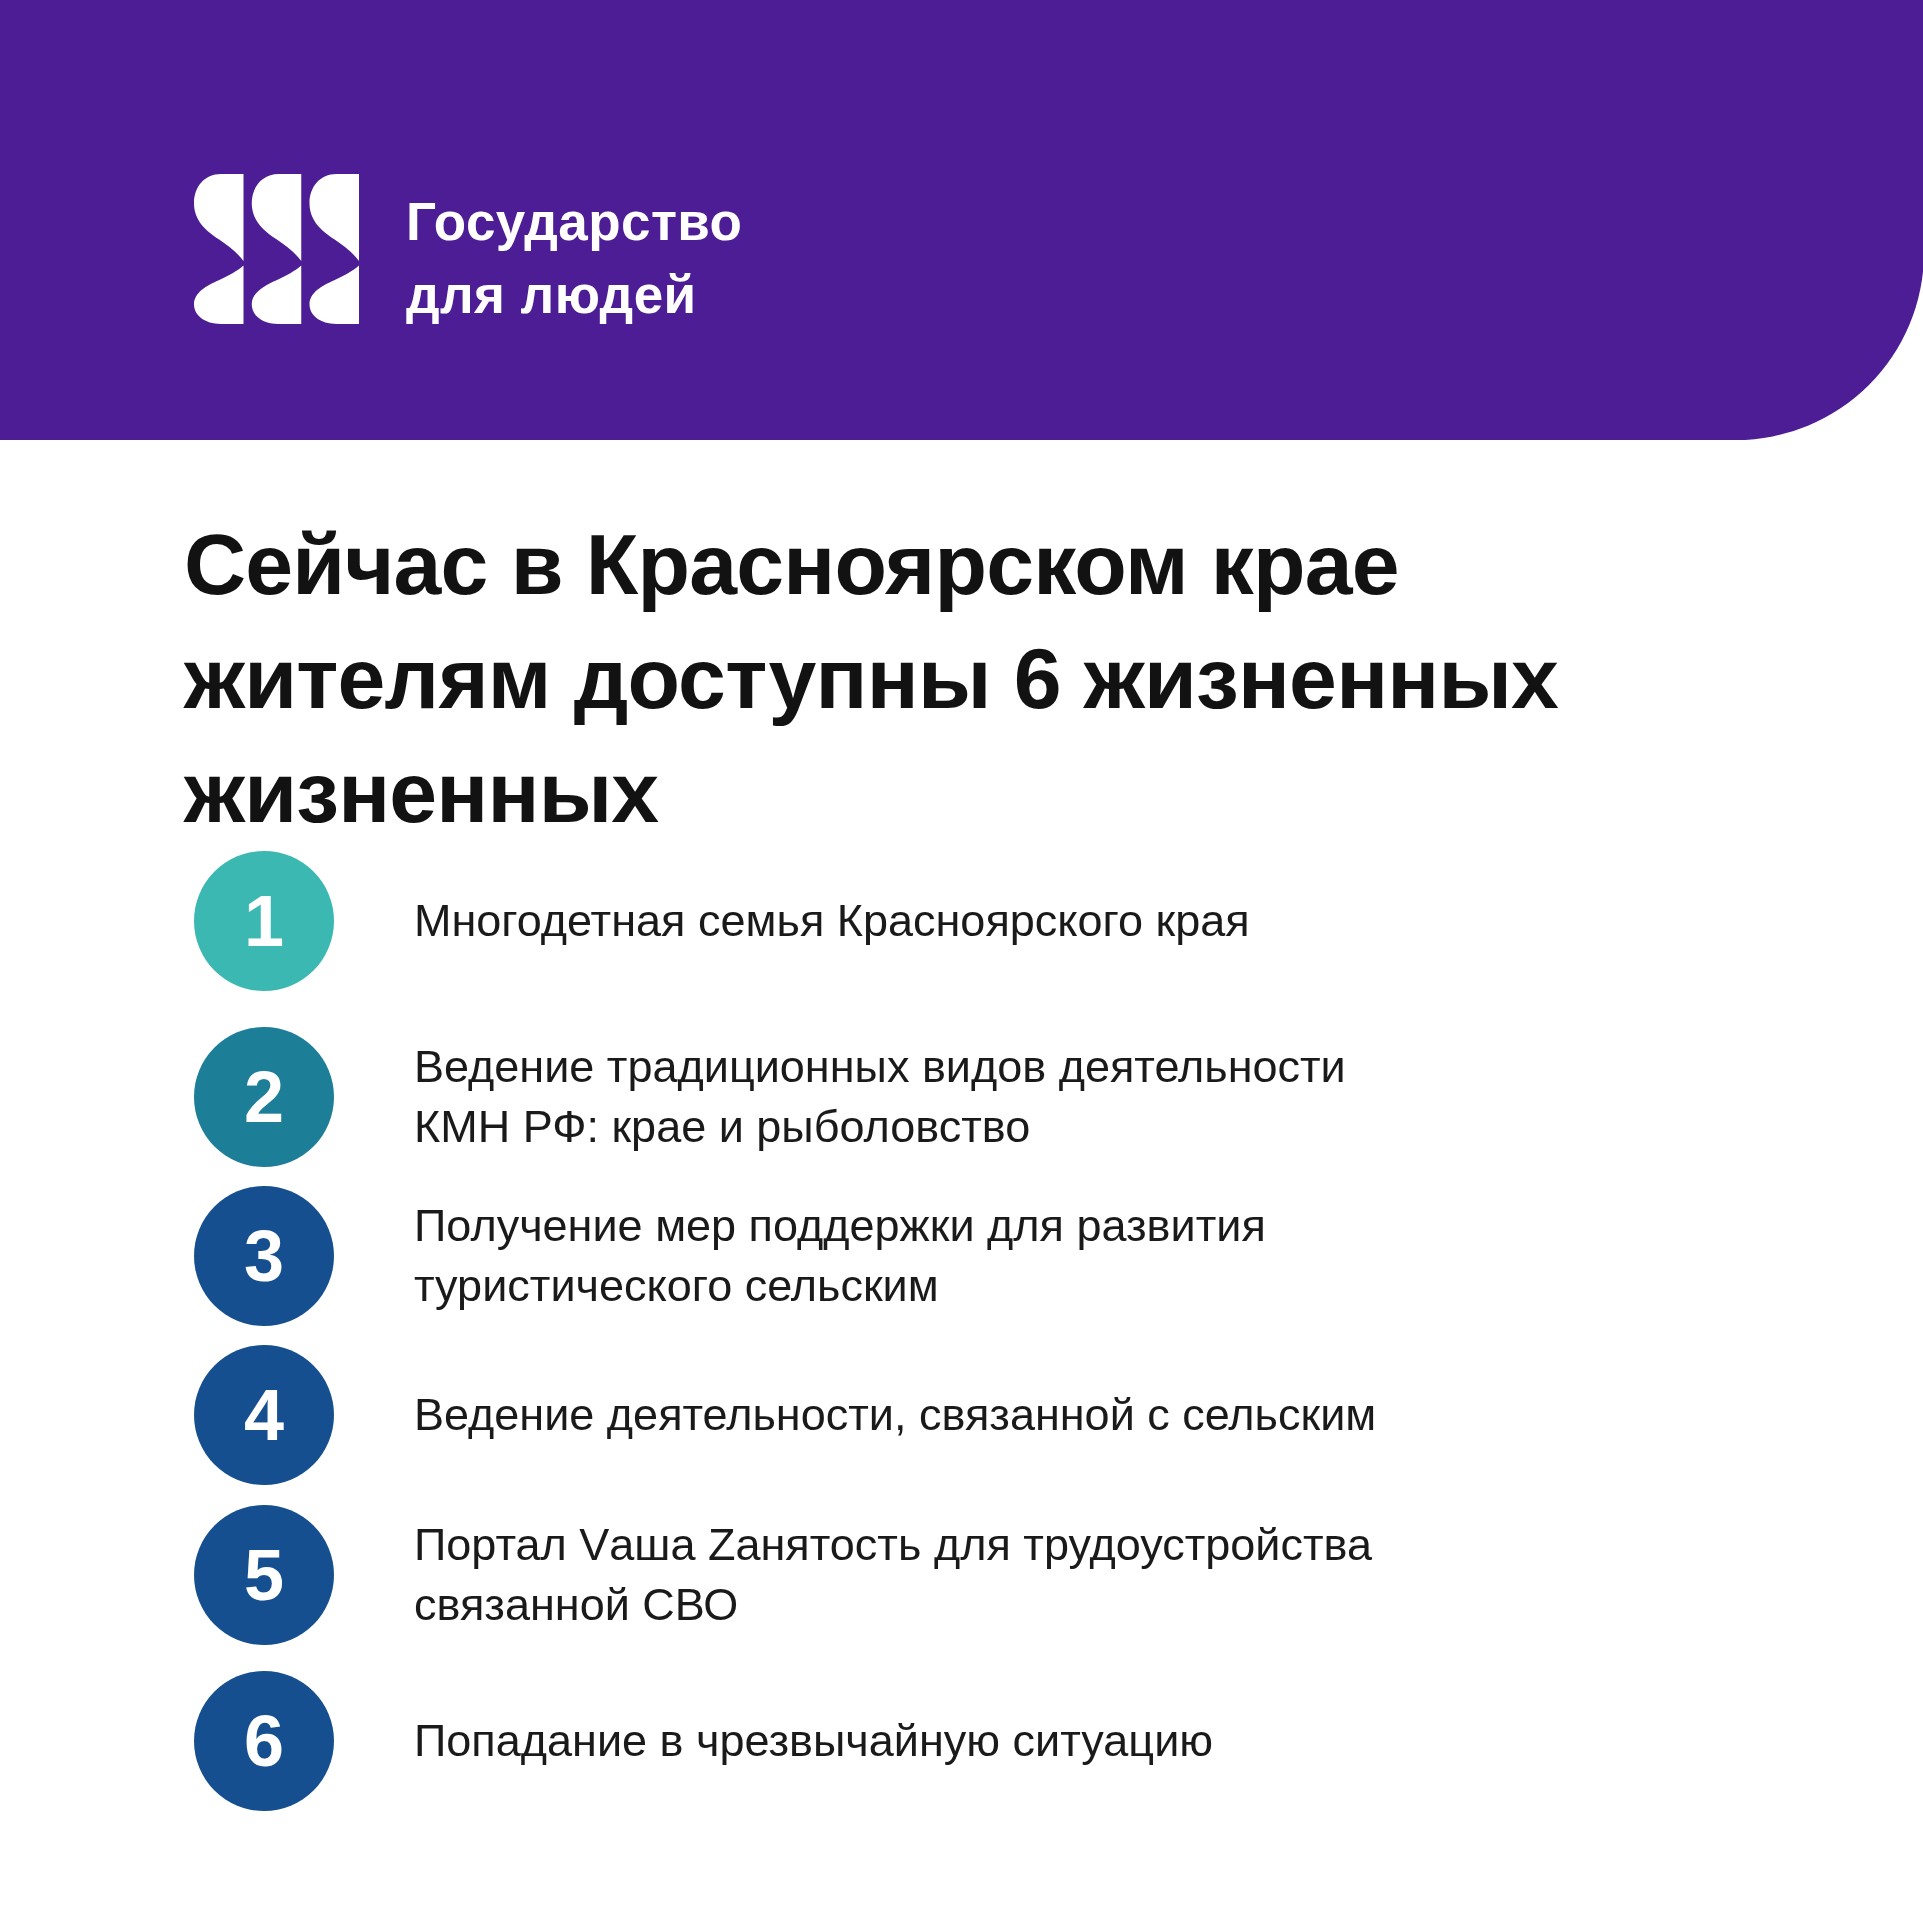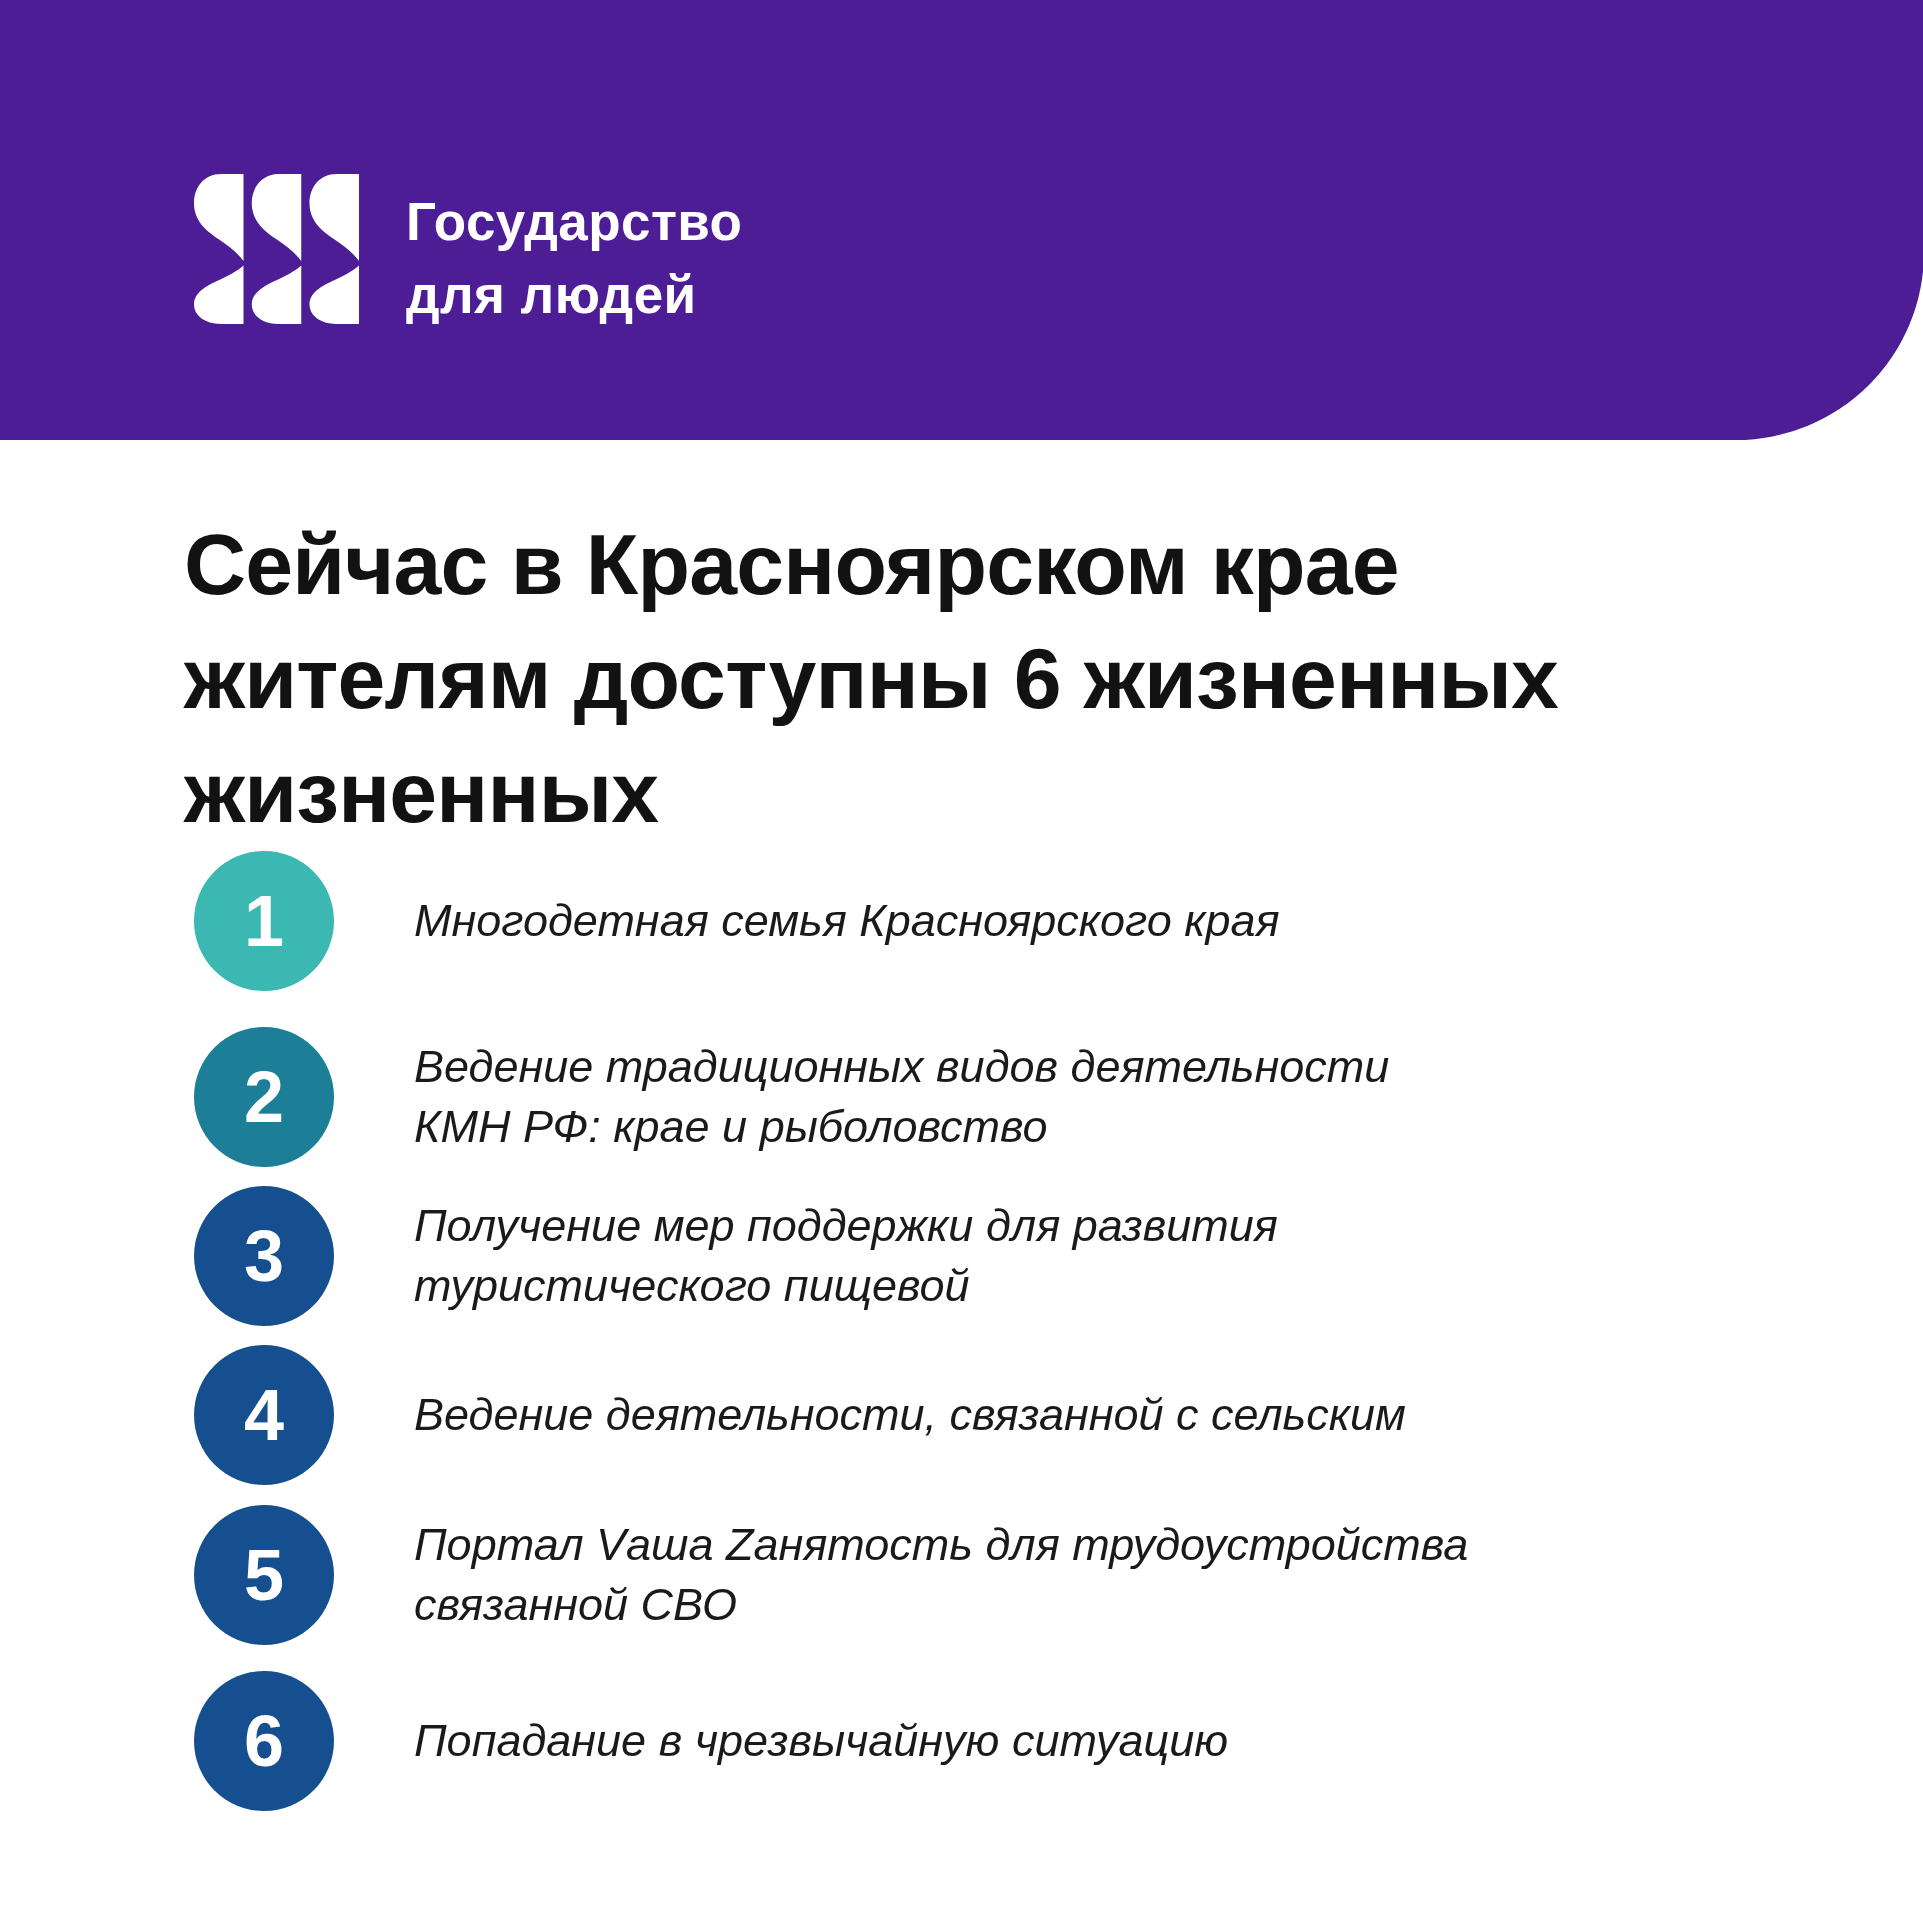--- a/index.html
+++ b/index.html
@@ -90,21 +90,20 @@
     margin-left: 80px;
     min-height: 140px;
     display: flex;
     flex-direction: column;
     justify-content: center;
     color: #1a1a1a;
     font-size: 45px;
     line-height: 60px;
     font-weight: 400;
     white-space: nowrap;
-    font-style: italic;
   }
   .item-1 { top: 851px; }
   .item-2 { top: 1027px; }
   .item-3 { top: 1186px; }
   .item-4 { top: 1345px; }
   .item-5 { top: 1505px; }
   .item-6 { top: 1671px; }
 </style>
 </head>
 <body>
@@ -157,21 +156,21 @@
         <div>КМН РФ: крае и рыболовство</div>
       </div>
     </div>
 
     <div class="item item-3">
       <div class="item-circle" style="background: rgb(22, 79, 144);">
         <span>3</span>
       </div>
       <div class="item-text">
         <div>Получение мер поддержки для развития</div>
-        <div>туристического пищевой</div>
+        <div>туристического сельским</div>
       </div>
     </div>
 
     <div class="item item-4">
       <div class="item-circle" style="background: rgb(22, 79, 144);">
         <span>4</span>
       </div>
       <div class="item-text">
         <div>Ведение деятельности, связанной с сельским</div>
       </div>

